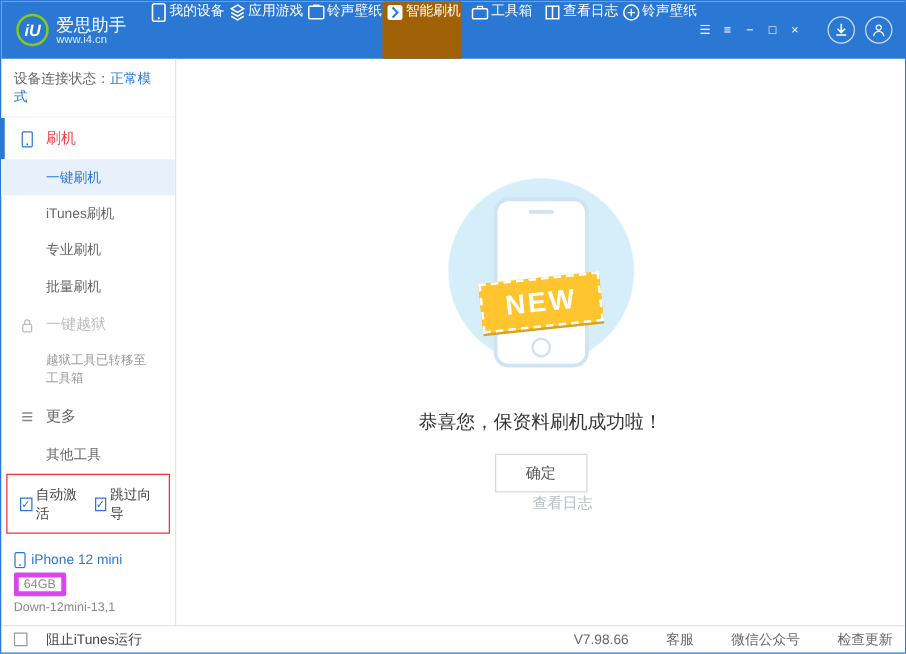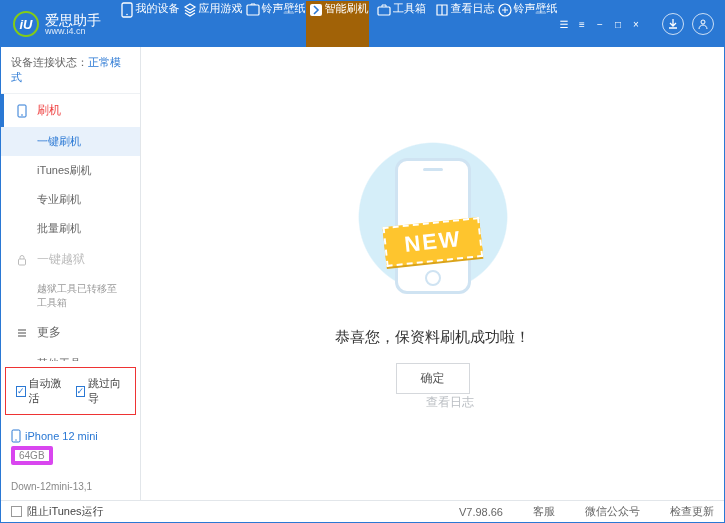--- a/index.html
+++ b/index.html
@@ -28,21 +28,21 @@
 .side-sub.active { background: #e8f1fb; color: #2a78d4; }
 .side-note { padding: 6px 14px 6px 36px; color: #999; font-size: 10px; line-height: 1.4; }
 .side-icon { width: 14px; height: 14px; display: inline-flex; align-items: center; justify-content: center; }
 .scroll-area { overflow-y: auto; flex: 1; }
 .checkbox-row { padding: 8px 10px; border: 1.5px solid #e33; margin: 6px 4px; display: flex; gap: 10px; font-size: 11px; }
 .chk { display: flex; align-items: center; gap: 3px; color: #444; }
 .chk-box { width: 11px; height: 11px; border: 1px solid #2a78d4; display: flex; align-items: center; justify-content: center; color: #2a78d4; font-size: 9px; line-height: 1; }
 .device-item { padding: 8px 10px; font-size: 11px; }
 .device-name { color: #2a78d4; font-weight: 500; display: flex; align-items: center; gap: 4px; }
 .storage-badge { display: inline-block; border: 4px solid #d946ef; border-radius: 2px; padding: 0 4px; font-size: 10px; color: #888; margin-top: 3px; }
-.device-detail { color: #888; font-size: 10px; margin-top: 16px; }
+.device-detail { color: #888; font-size: 10px; margin-top: 4px; }
 .main { flex: 1; display: flex; flex-direction: column; align-items: center; justify-content: center; color: #444; }
 .illustration { width: 180px; height: 180px; position: relative; margin-bottom: 12px; }
 .illo-bg { position: absolute; inset: 0; border-radius: 50%; background: radial-gradient(circle at 50% 45%, #d5eef9 0%, #d5eef9 55%, transparent 56%); }
 .illo-phone { position: absolute; left: 50%; top: 12%; transform: translateX(-50%); width: 76px; height: 136px; background: #fff; border: 3px solid #cfe3f2; border-radius: 12px; }
 .illo-phone::before { content: ""; position: absolute; top: 7px; left: 50%; transform: translateX(-50%); width: 20px; height: 3px; background: #cfe3f2; border-radius: 2px; }
 .illo-phone::after { content: ""; position: absolute; bottom: 5px; left: 50%; transform: translateX(-50%); width: 12px; height: 12px; border: 2px solid #cfe3f2; border-radius: 50%; }
 .illo-banner { position: absolute; left: 50%; top: 50%; transform: translate(-50%,-10%) rotate(-6deg); background: #fec52e; color: #fff; font-weight: 900; font-size: 22px; letter-spacing: 2px; padding: 5px 18px; border: 2px dashed #fff; box-shadow: 0 2px 0 #daa31a; }
 .success-text { font-size: 15px; color: #333; margin-bottom: 16px; }
 .confirm-btn { border: 1px solid #d5d8dc; background: #fff; padding: 6px 24px; font-size: 12px; color: #555; cursor: pointer; }
 .view-log { font-size: 12px; color: #b9bdc2; cursor: pointer; margin-left: 35px; }
@@ -225,21 +225,21 @@
       <div class="illo-banner">NEW</div>
     </div>
     <div class="success-text">恭喜您，保资料刷机成功啦！</div>
     <button class="confirm-btn">确定</button>
     <a class="view-log">查看日志</a>
   </div>
 </div>
 
 <div class="statusbar">
   <div class="status-left">
-    <label class="chk" style="gap:5px;justify-content:space-between;">
+    <label class="chk" style="gap:15px;justify-content:space-between;">
       <span class="sq"></span>
       <span>阻止iTunes运行</span>
     </label>
   </div>
   <div class="status-right">
     <span>V7.98.66</span>
     <span>客服</span>
     <span>微信公众号</span>
     <span>检查更新</span>
   </div>

